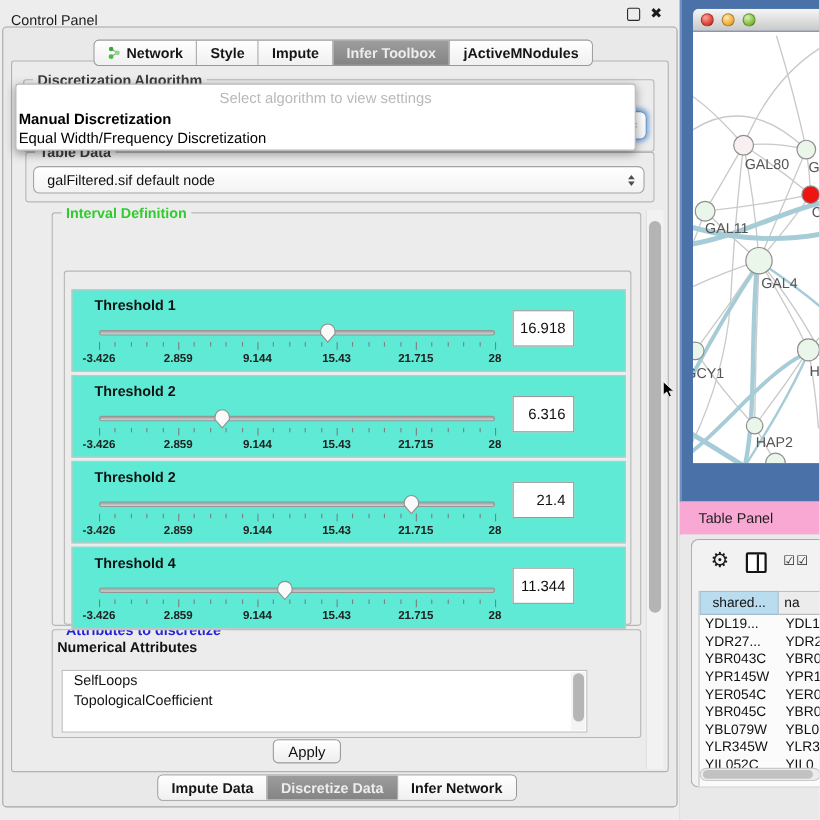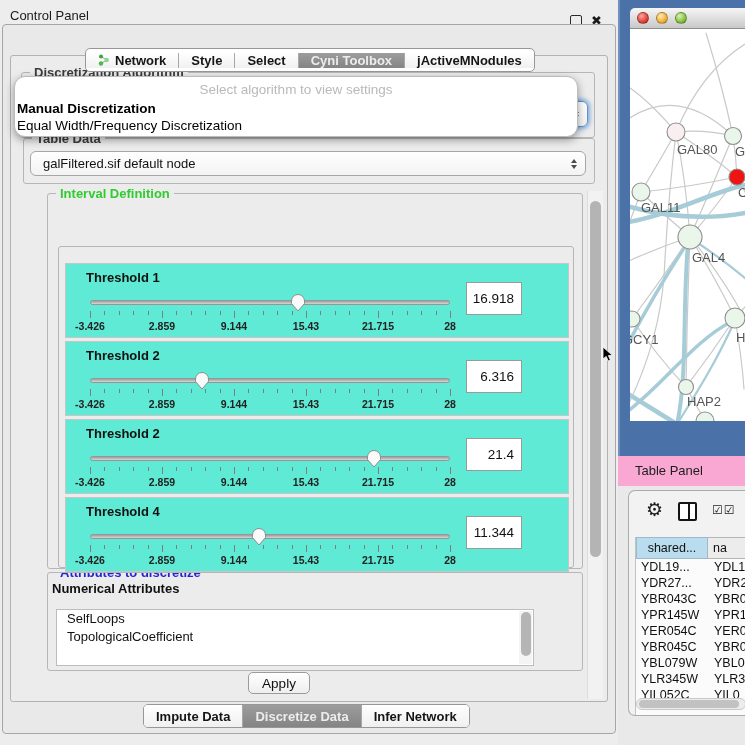--- a/index.html
+++ b/index.html
@@ -2,29 +2,29 @@
 <html><head>
 <meta charset="utf-8">
 <style>
   html,body{margin:0;padding:0;}
   body{width:745px;height:745px;overflow:hidden;background:#f0f0f0;
        font-family:"Liberation Sans","DejaVu Sans",sans-serif;font-size:13px;color:#111;}
   #app{position:relative;width:745px;height:745px;}
 
   
   .cp{position:absolute;left:0;top:0;width:618px;height:745px;background:#ededed;border-right:1px solid #9a9a9a;}
-  .cp-titlebar{position:absolute;left:0;top:8px;width:100%;height:26px;display:flex;align-items:flex-start;}
+  .cp-titlebar{position:absolute;left:0;top:0;width:100%;height:26px;display:flex;align-items:flex-end;}
   .cp-title{margin-left:10px;font-size:13px;color:#1b1b1b;}
   .win-icons{position:absolute;right:16px;top:6px;display:flex;gap:9px;align-items:center;}
   .float-ic{width:10px;height:10px;border:1.6px solid #2b2b2b;border-radius:2px;display:inline-block;}
   .close-ic{font-family:"DejaVu Sans",sans-serif;font-size:13px;font-weight:bold;color:#1b1b1b;line-height:13px;}
   .cp-frame{position:absolute;left:2px;top:24px;width:612px;height:708px;border:1px solid #a6a6a6;border-radius:4px;background:#e9e9e9;}
 
   .tabbar{position:absolute;height:22px;display:flex;border:1px solid #979797;border-radius:5px;overflow:hidden;background:#fff;z-index:5;}
-  #topTabs{left:85px;top:48px;align-items:center;}
+  #topTabs{left:85px;top:36px;}
   #bottomTabs{left:143px;top:704px;}
   .seg{display:flex;align-items:center;gap:5px;padding:0 12px;font-size:13px;font-weight:600;color:#151515;
        background:linear-gradient(#ffffff,#f0f0f0);border-left:1px solid #a8a8a8;white-space:nowrap;}
   .seg:first-child{border-left:none;}
   .seg.active{background:linear-gradient(#9d9d9d,#848484);color:#ededed;}
 
   .tab-content{position:absolute;left:10px;top:55px;width:596px;height:645px;background:#ececec;
                border:1px solid #b2b2b2;border-radius:3px;z-index:1;}
 
   .group{position:absolute;border:1px solid #b6b6b6;border-radius:3px;}
@@ -74,21 +74,21 @@
   .list-thumb{margin:1px auto;width:10px;height:44px;background:#b5b5b5;border-radius:5px;}
 
   .apply{position:absolute;left:237px;top:616px;width:62px;height:22px;border:1px solid #9b9b9b;border-radius:5px;
          background:linear-gradient(#ffffff,#eeeeee);font-size:13.5px;font-family:inherit;color:#111;}
 
   .vscroll{position:absolute;left:576px;top:135px;width:15px;height:508px;background:#f2f2f2;border-left:1px solid #dcdcdc;}
   .vthumb{position:absolute;left:2px;top:10px;width:11px;height:356px;background:#b4b4b4;border-radius:6px;}
 
   
   .popup{position:absolute;left:14px;top:76px;width:564px;height:61px;background:#fff;border:1px solid #bcbcbc;
-         border-radius:11px;box-shadow:0 3px 9px rgba(0,0,0,.38);z-index:40;padding-top:3px;box-sizing:border-box;}
+         border-radius:3px;box-shadow:0 3px 9px rgba(0,0,0,.38);z-index:40;padding-top:3px;box-sizing:border-box;}
   .popup-hint{text-align:center;color:#b9b9b9;font-size:13.5px;height:20px;line-height:20px;}
   .popup-opt{font-size:13.5px;height:17px;line-height:17px;padding-left:2px;color:#000;white-space:nowrap;}
   .popup-opt.hl{font-weight:bold;}
 
   
   .desktop{position:absolute;left:618px;top:0;width:127px;height:456px;background:#4a72a8;box-shadow:inset 2px 0 0 #6e8fbf;}
   .netwin{position:absolute;left:630px;top:8px;width:115px;height:412px;}
   .nw-titlebar{height:20px;background:linear-gradient(#f6f6f6,#c8c8c8);border-bottom:1px solid #8e8e8e;border-radius:5px 0 0 0;display:flex;align-items:center;}
   .tl{width:12px;height:12px;border-radius:50%;display:inline-block;margin-left:7px;border:1px solid rgba(0,0,0,.28);box-sizing:border-box;}
   .tl.red{background:radial-gradient(circle at 35% 30%,#ffa59d,#e1443c 60%,#a82d24);}
@@ -144,24 +144,24 @@
             <circle cx="3" cy="2.5" r="2" fill="#3aa53a"></circle>
             <circle cx="3" cy="9.5" r="2.2" fill="#4db84d"></circle>
             <circle cx="8.7" cy="6" r="2.2" fill="#8fd48f"></circle>
           </svg>
           <span>Network</span>
         </div>
         <div class="seg">
           <span>Style</span>
         </div>
         <div class="seg">
-          <span>Select</span>
+          <span>Impute</span>
         </div>
         <div class="seg active">
-          <span>Cyni Toolbox</span>
+          <span>Infer Toolbox</span>
         </div>
         <div class="seg">
           <span>jActiveMNodules</span>
         </div>
       </div>
 
     <div class="tab-content">
 
       <div class="group algo-group">
         <span class="group-label dark">Discretization Algorithm</span>

